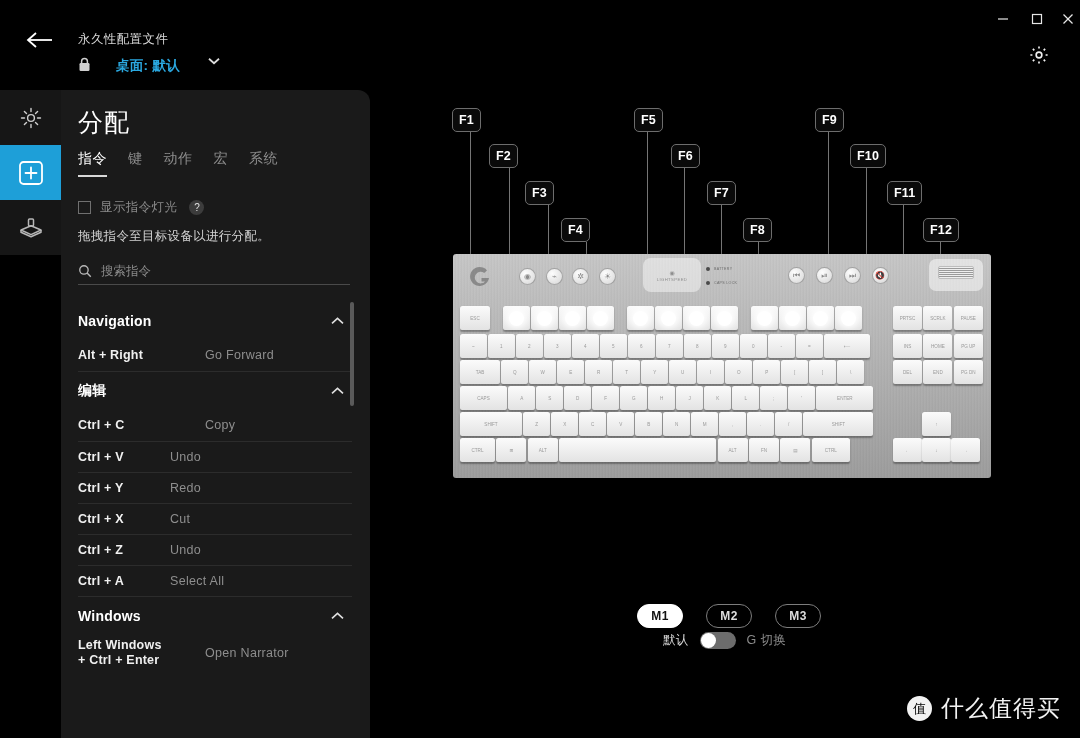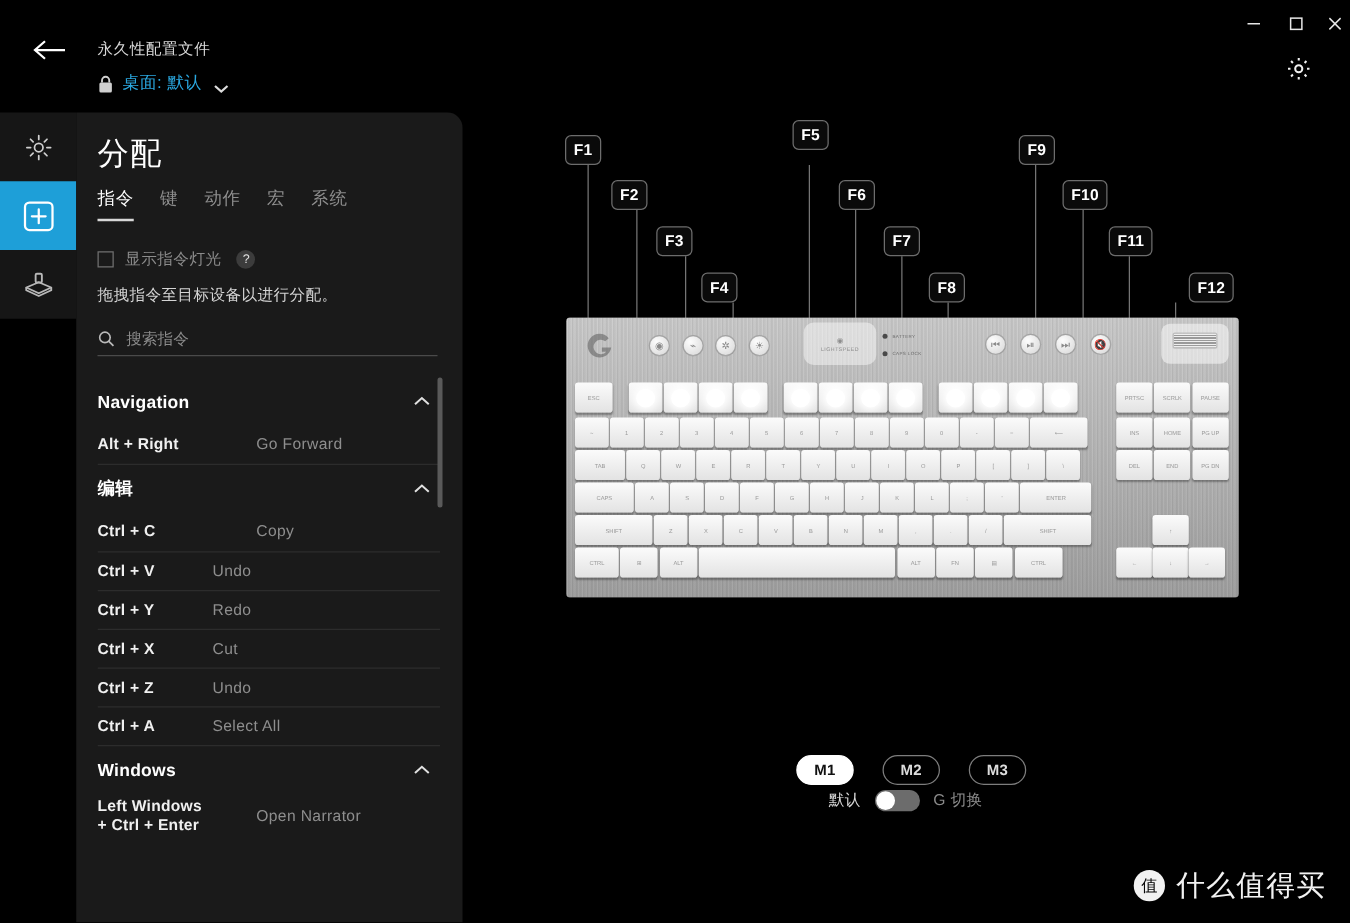--- a/index.html
+++ b/index.html
@@ -21,21 +21,21 @@
 
   #back-arrow { position: absolute; left: 18px; top: 18px; width: 44px; height: 44px;
                 display: flex; align-items: center; justify-content: center; }
 
   #gear-btn { position: absolute; left: 1024px; top: 40px; width: 30px; height: 30px;
               display: flex; align-items: center; justify-content: center; }
 
   
   #profile-head { position: absolute; left: 78px; top: 31px; }
   #profile-title { font-size: 12.5px; color: #d8d8d8; letter-spacing: .4px; }
-  #profile-row { margin-top: 9px; display: flex; align-items: flex-end; gap: 7px; }
+  #profile-row { margin-top: 9px; display: flex; align-items: flex-start; gap: 25px; font-weight: bold; }
   #lock-icon { display: block; }
   #profile-name { font-size: 13.5px; color: #2aa8e0; letter-spacing: .3px; }
   #profile-caret { display: block; margin-left: 3px; }
 
   
   #rail { position: absolute; left: 0; top: 90px; width: 61px; height: 165px;
           background: #161616; display: flex; flex-direction: column; }
   .rail-item { height: 55px; width: 61px; display: flex; align-items: center;
                justify-content: center; }
   .rail-item.active { background: #1e9fd8; }
@@ -328,35 +328,35 @@
 
   <div id="callouts">
       <div class="callout" style="left: 452px; top: 108px;">F1</div>
       <div class="leader" style="left: 470px; top: 132px; height: 154px;"></div>
       <div class="callout" style="left: 489px; top: 144px;">F2</div>
       <div class="leader" style="left: 509px; top: 168px; height: 118px;"></div>
       <div class="callout" style="left: 525px; top: 181px;">F3</div>
       <div class="leader" style="left: 548px; top: 205px; height: 81px;"></div>
       <div class="callout" style="left: 561px; top: 218px;">F4</div>
       <div class="leader" style="left: 586px; top: 242px; height: 44px;"></div>
-      <div class="callout" style="left: 634px; top: 96px;">F5</div>
+      <div class="callout" style="left: 634px; top: 108px;">F5</div>
       <div class="leader" style="left: 647px; top: 132px; height: 154px;"></div>
       <div class="callout" style="left: 671px; top: 144px;">F6</div>
       <div class="leader" style="left: 684px; top: 168px; height: 118px;"></div>
       <div class="callout" style="left: 707px; top: 181px;">F7</div>
       <div class="leader" style="left: 721px; top: 205px; height: 81px;"></div>
       <div class="callout" style="left: 743px; top: 218px;">F8</div>
       <div class="leader" style="left: 758px; top: 242px; height: 44px;"></div>
       <div class="callout" style="left: 815px; top: 108px;">F9</div>
       <div class="leader" style="left: 828px; top: 132px; height: 154px;"></div>
       <div class="callout" style="left: 850px; top: 144px;">F10</div>
       <div class="leader" style="left: 866px; top: 168px; height: 118px;"></div>
       <div class="callout" style="left: 887px; top: 181px;">F11</div>
       <div class="leader" style="left: 903px; top: 205px; height: 81px;"></div>
-      <div class="callout" style="left: 923px; top: 218px; margin-left: 28px;">F12</div>
+      <div class="callout" style="left: 923px; top: 218px;">F12</div>
       <div class="leader" style="left: 940px; top: 242px; height: 44px;"></div>
     </div>
 
   <div id="kb-wrap">
     <div id="kb-body">
       <div id="kb-top">
         <svg class="gl-logo" viewBox="0 0 26 26">
           <path d="M20 5.5A9.5 9.5 0 1 0 22 13h-7.5v3.4H18A5.8 5.8 0 1 1 17.2 8z" fill="#5d5d5d"></path>
           </svg>
 

